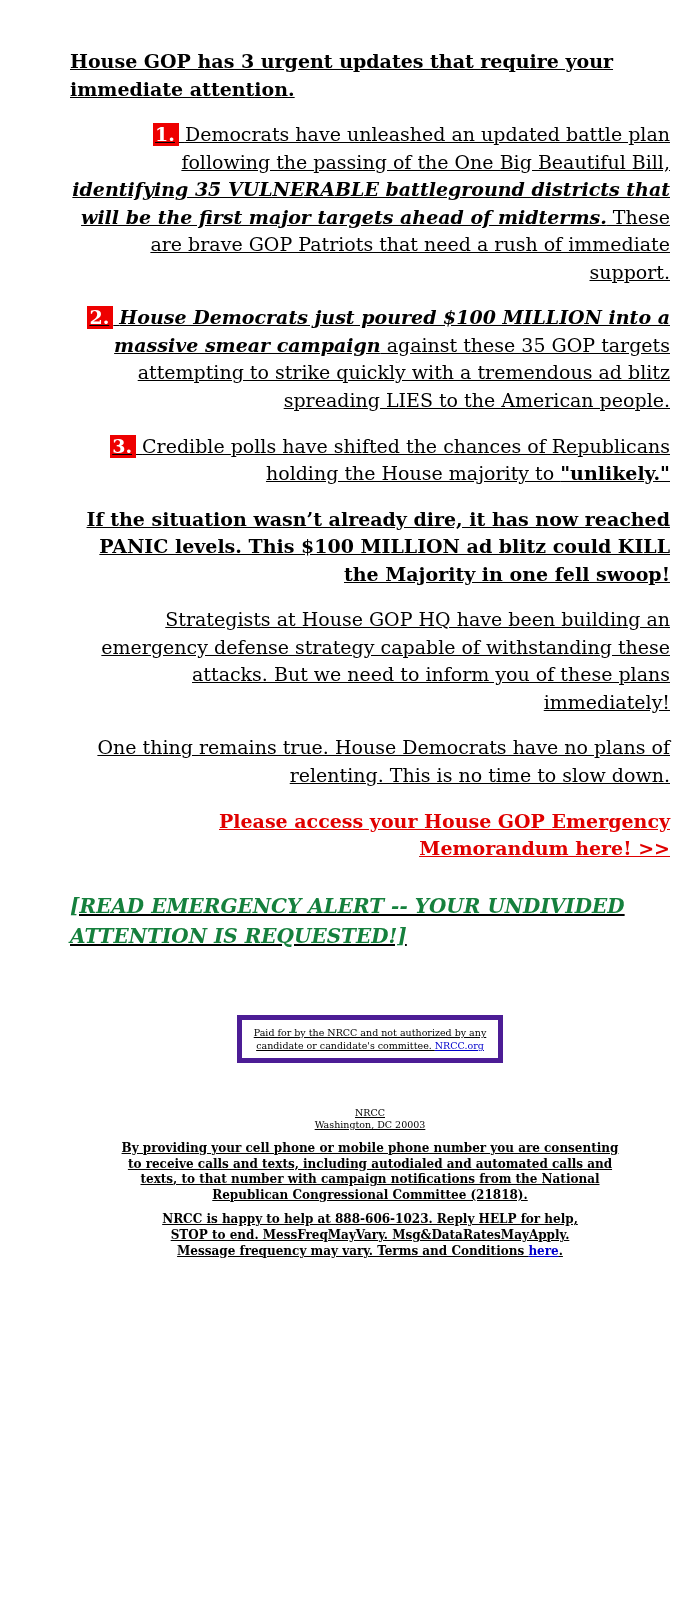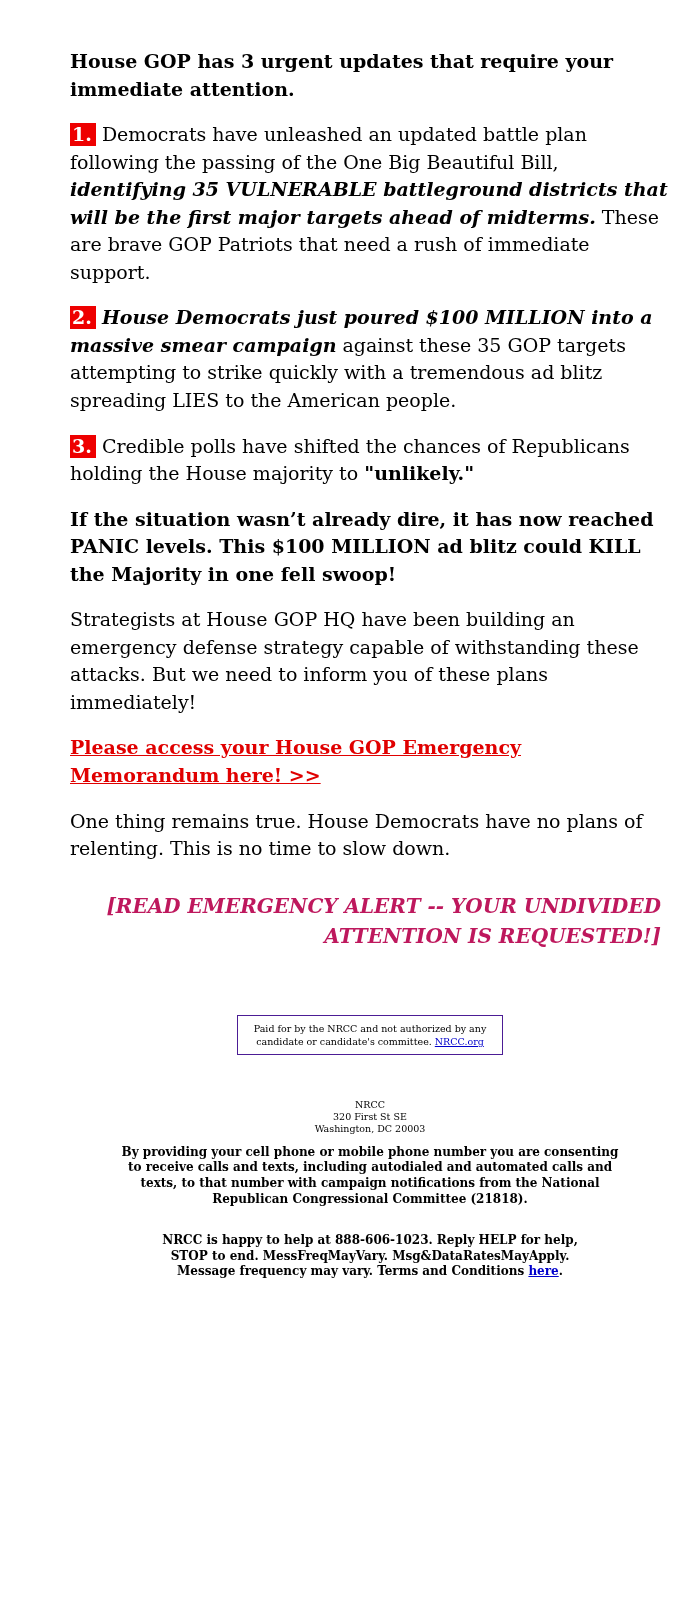--- a/index.html
+++ b/index.html
@@ -5,60 +5,62 @@
   html, body { margin: 0; padding: 0; }
   body {
     width: 700px;
     min-height: 1605px;
     background: #ffffff;
     color: #000000;
     font-family: "DejaVu Serif", "Liberation Serif", serif;
   }
   .content {
     padding: 48px 30px 0 70px;
+    text-decoration: underline;
   }
   .heading {
     font-weight: bold;
     font-size: 19px;
     line-height: 1.45;
     margin: 0 0 18px 0;
   }
   .para {
     font-size: 19px;
     line-height: 1.45;
     margin: 0 0 18px 0;
+    text-align: right;
   }
   .bold { font-weight: bold; }
   .bi { font-weight: bold; font-style: italic; }
   .b { font-weight: bold; }
   .badge {
     background: #ee0000;
     color: #ffffff;
     font-weight: bold;
     padding: 0 4px 1px 2px;
   }
   .memo-link {
     color: #e00000;
     font-weight: bold;
     text-decoration: underline;
     cursor: pointer;
   }
   .alert {
-    color: #be185d;
+    color: #15803d;
     font-weight: bold;
     font-style: italic;
     font-size: 20px;
     line-height: 1.5;
-    text-align: right;
+    text-align: left;
     margin: 28px 9px 0 0;
   }
   .paid-box {
     width: 266px;
     margin: 64px auto 0 auto;
-    border: 1px solid #4c1d95;
+    border: 5px solid #4c1d95;
     padding: 6px 8px;
     font-size: 9.5px;
     line-height: 1.4;
     text-align: center;
     box-sizing: border-box;
   }
   .footer {
     text-align: center;
     margin-top: 44px;
   }
@@ -67,21 +69,21 @@
     line-height: 1.25;
     margin: 0;
   }
   .small {
     font-weight: bold;
     font-size: 12px;
     line-height: 1.3;
     margin: 10px auto 0 auto;
   }
   .sms { max-width: 500px; }
-  .help { max-width: 440px; margin-top: 26px; }
+  .help { max-width: 440px; margin-top: 9px; }
   .privacy {
     margin: 66px 0 0 0;
     font-size: 9.5px;
     font-weight: bold;
   }
   .flink {
     color: #0000cc;
     text-decoration: underline;
     cursor: pointer;
   }
@@ -105,37 +107,36 @@
 
   <p class="para">
     <span class="badge">3.</span>
     <span>Credible polls have shifted the chances of Republicans holding the House majority to </span><span class="b">"unlikely."</span>
   </p>
 
   <p class="para bold">If the situation wasn’t already dire, it has now reached PANIC levels. This $100 MILLION ad blitz could KILL the Majority in one fell swoop!</p>
 
   <p class="para">Strategists at House GOP HQ have been building an emergency defense strategy capable of withstanding these attacks. But we need to inform you of these plans immediately!</p>
 
+  <p class="para">One thing remains true. House Democrats have no plans of relenting. This is no time to slow down.</p>
+
   <p class="para">
     <a class="memo-link" href="#">Please access your House GOP Emergency Memorandum here! &gt;&gt;</a>
   </p>
-
-  <p class="para">One thing remains true. House Democrats have no plans of relenting. This is no time to slow down.</p>
 
   <p class="alert">[READ EMERGENCY ALERT -- YOUR UNDIVIDED ATTENTION IS REQUESTED!]</p>
 
   <div class="paid-box">
     <span>Paid for by the NRCC and not authorized by any candidate or candidate's committee. </span><a class="flink" href="#">NRCC.org</a>
   </div>
 
   <div class="footer">
 
     <div class="address">
       <div>NRCC</div>
-      <div>320 First St SE</div>
       <div>Washington, DC 20003</div>
     </div>
 
     <p class="small sms">By providing your cell phone or mobile phone number you are consenting to receive calls and texts, including autodialed and automated calls and texts, to that number with campaign notifications from the National Republican Congressional Committee (21818).</p>
 
     <p class="small help">
       <span>NRCC is happy to help at 888-606-1023. Reply HELP for help, STOP to end. MessFreqMayVary. Msg&amp;DataRatesMayApply. Message frequency may vary. Terms and Conditions </span><a class="flink" href="#">here</a><span>.</span>
     </p>
 
 

